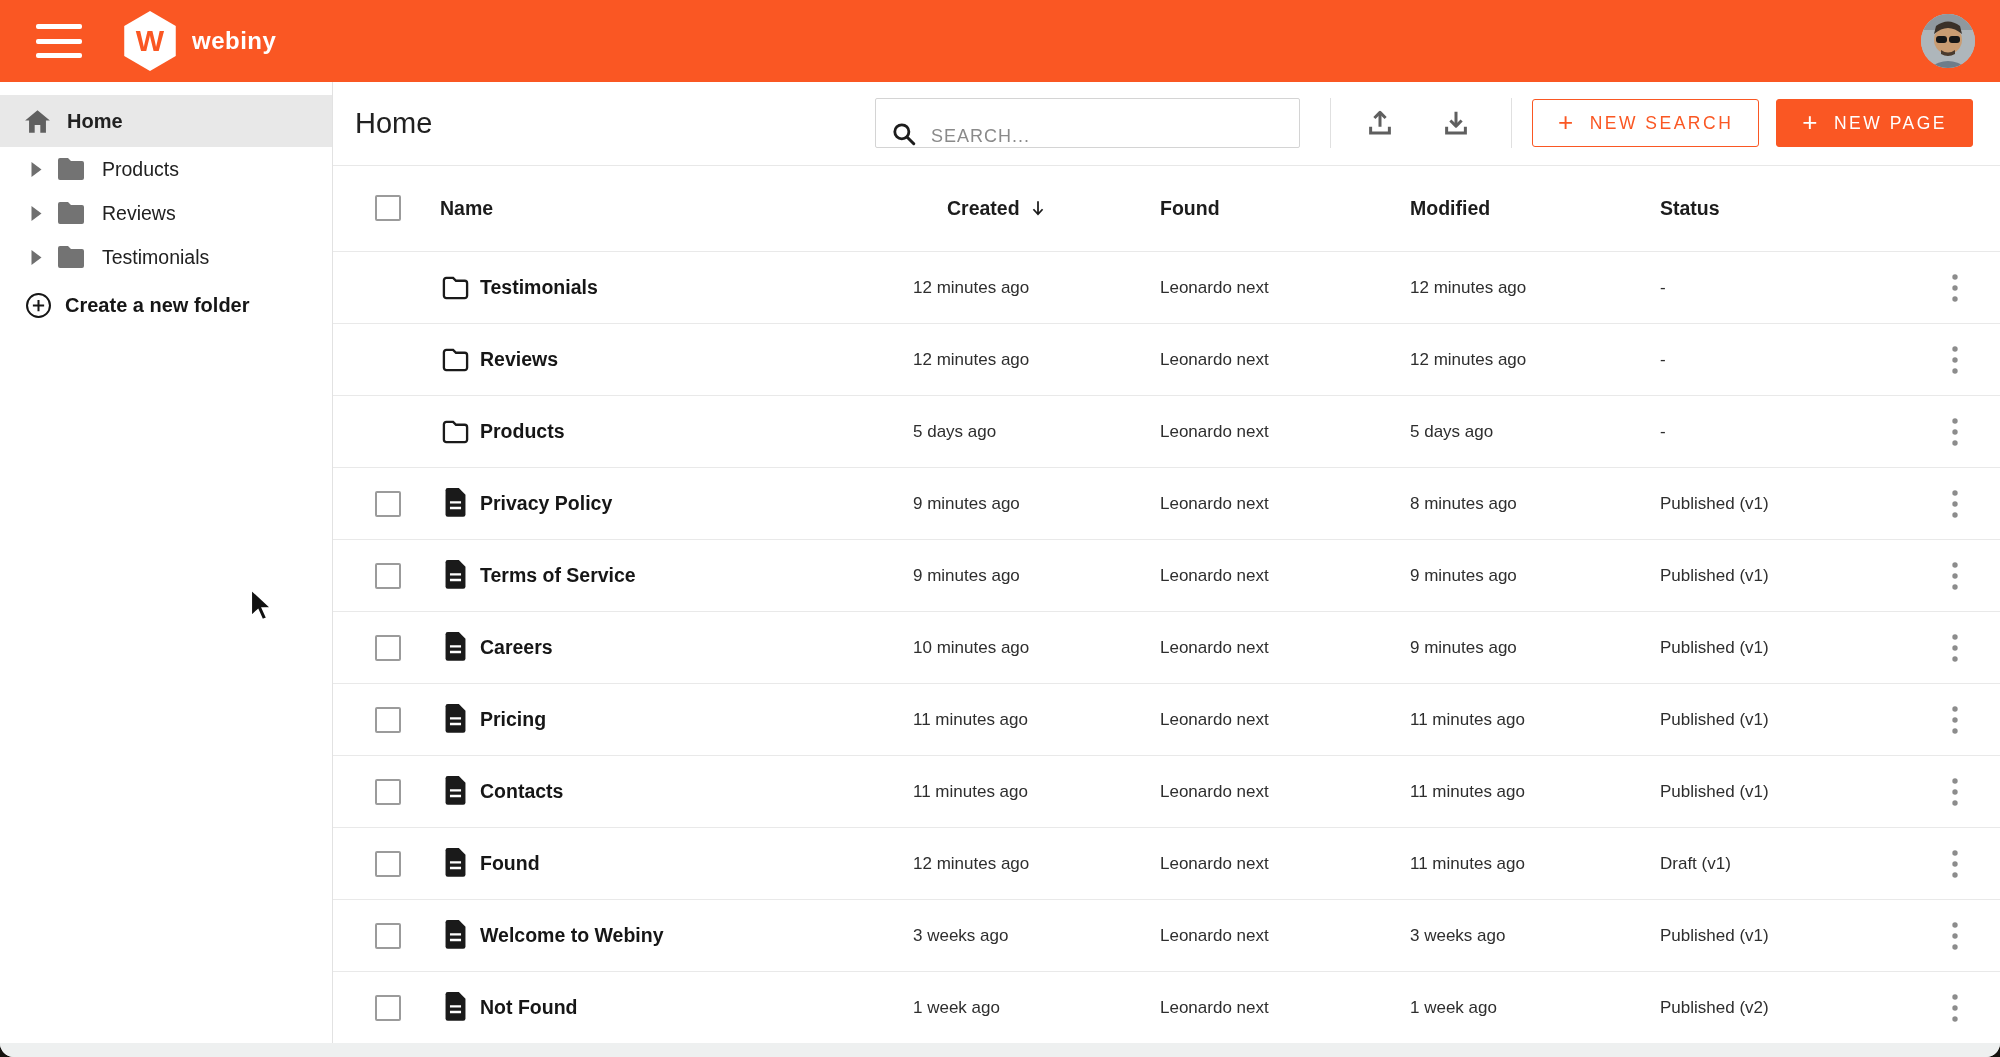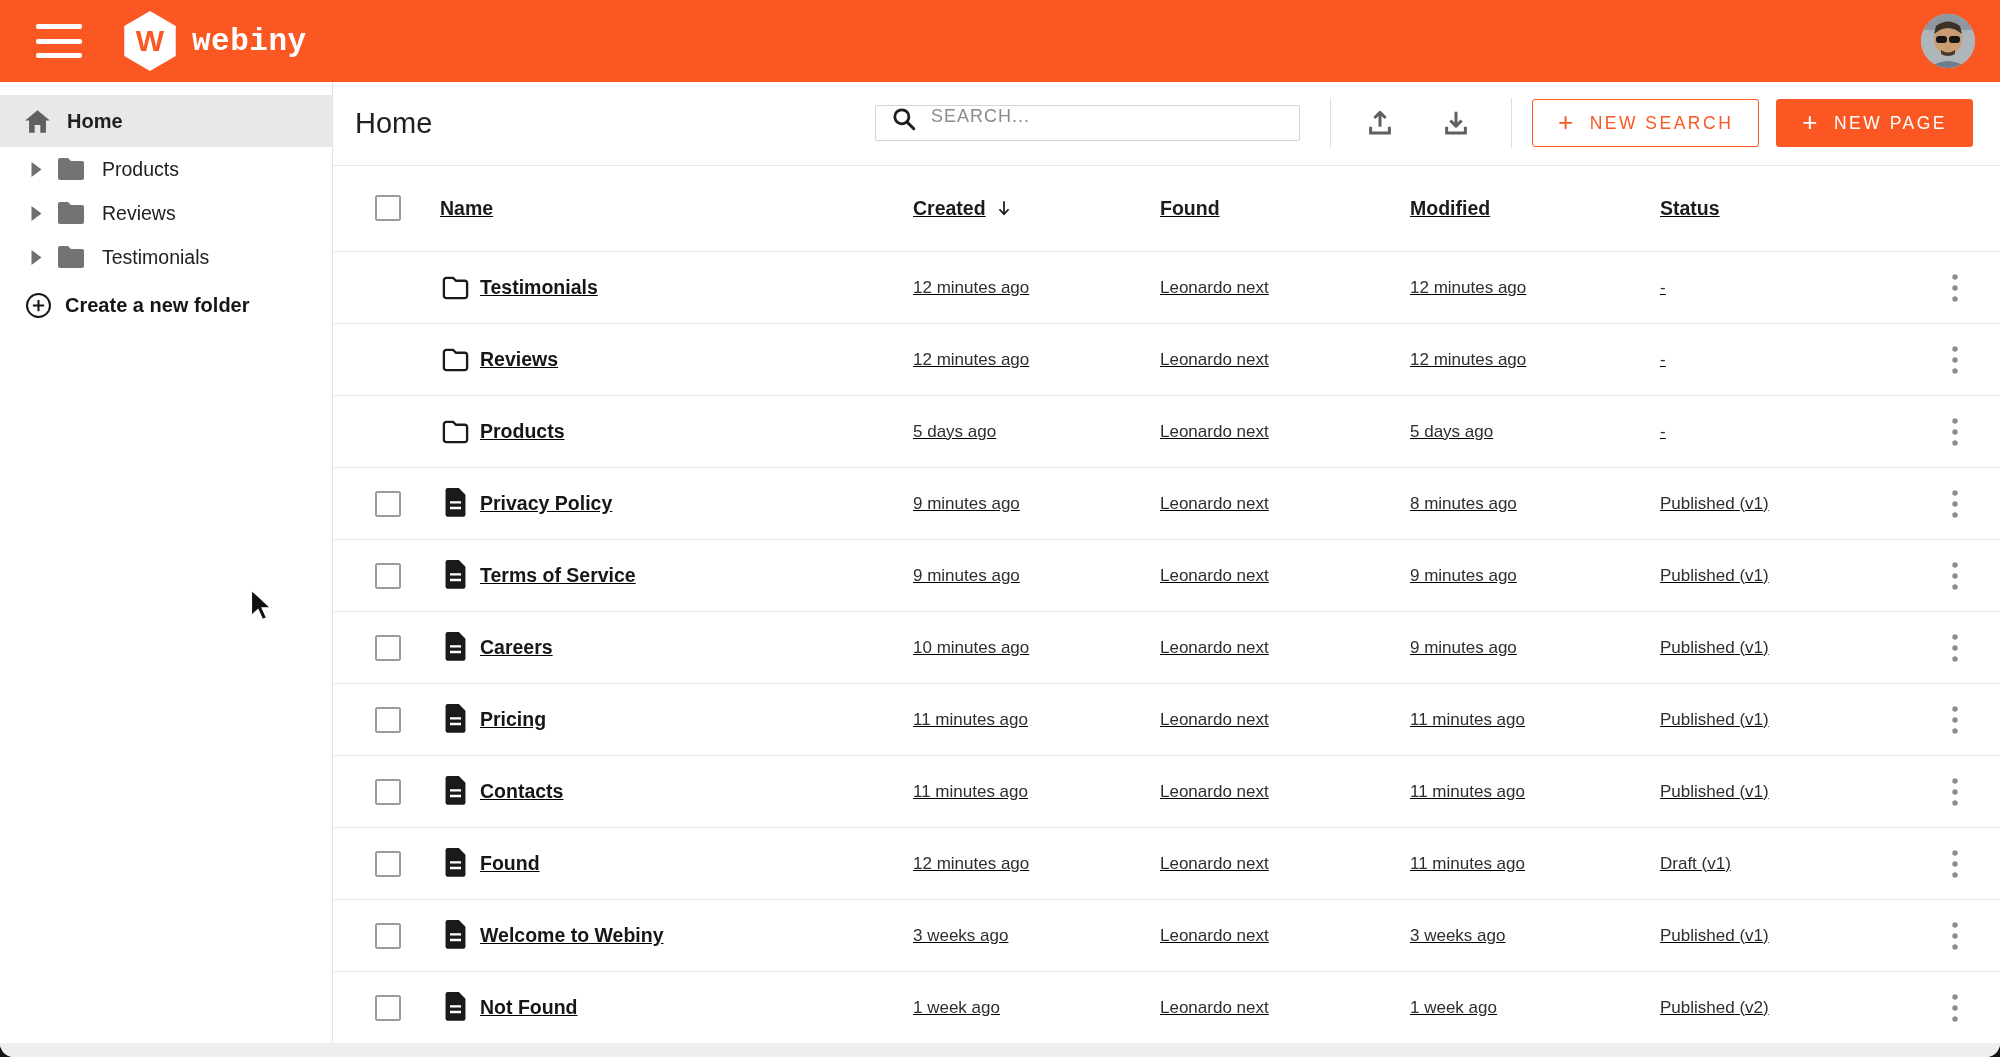--- a/index.html
+++ b/index.html
@@ -6,57 +6,57 @@
   html,body { width:2000px; height:1057px; background:#15120f; font-family:"Liberation Sans","DejaVu Sans",sans-serif; }
   .window { width:2000px; height:1057px; border-radius:0 0 14px 14px; overflow:hidden; position:relative; background:#eef0f0; }
 
   
   .topbar { height:82px; background:#fa5723; display:flex; align-items:center; padding:0 25px 0 36px; position:relative; }
   .hamburger { width:46px; height:34px; display:flex; flex-direction:column; justify-content:space-between; cursor:pointer; }
   .hamburger span { display:block; height:5px; background:#fff; border-radius:2px; }
   .logo { display:flex; align-items:center; margin-left:40px; gap:14px; }
   .hex { width:56px; height:60px; background:#fff; clip-path:polygon(50% 0%,96% 25%,96% 75%,50% 100%,4% 75%,4% 25%); display:flex; align-items:center; justify-content:center; }
   .hex b { color:#fa5723; font-size:30px; font-weight:700; }
-  .wordmark { color:#fff; font-size:31px; font-weight:700; letter-spacing:.5px;font-family:Liberation Mono, monospace; }
+  .wordmark { color:#fff; font-size:24px; font-weight:700; letter-spacing:.5px; }
   .avatar { margin-left:auto; width:54px; height:54px; border-radius:50%; overflow:hidden; background:#b9c0c6; cursor:pointer; }
 
   
   .app-body { display:flex; height:961px; background:#fff; }
   .sidebar { width:333px; background:#fff; border-right:1px solid #e2e2e2; padding-top:13px; flex:none; }
   .side-home { height:52px; display:flex; align-items:center; gap:16px; padding-left:24px; background:#e8e8e8; cursor:pointer; }
   .side-home .label { font-size:20px; font-weight:700; color:#212121; }
   .side-folder { height:44px; display:flex; align-items:center; padding-left:30px; cursor:pointer; }
   .side-folder .caret { width:26px; display:flex; }
   .side-folder .f-icon { margin-right:16px; display:flex; }
   .side-folder .label { font-size:19.5px; color:#212121; }
   .side-create { height:44px; margin-top:4px; display:flex; align-items:center; gap:13px; padding-left:25px; cursor:pointer;text-align:center; }
   .side-create .label { font-size:20px; font-weight:700; color:#161616; }
 
   .main { flex:1; display:flex; flex-direction:column; min-width:0; }
 
   
   .toolbar { height:84px; display:flex; align-items:center; padding:0 27px 0 22px; border-bottom:1px solid #e8e8e8; }
   .page-title { font-size:29px; font-weight:400; color:#212121; }
   .toolbar-right { margin-left:auto; display:flex; align-items:center; }
-  .searchbox { width:425px; height:36px; border:1px solid #d4d4d4; border-radius:2px; display:flex; align-items:flex-start; padding:0 14px 0 15px; gap:14px; background:#fff; }
+  .searchbox { width:425px; height:50px; border:1px solid #d4d4d4; border-radius:2px; display:flex; align-items:flex-end; padding:0 14px 0 15px; gap:14px; background:#fff; }
   .searchbox input { border:none; outline:none; flex:1; font-size:18px; letter-spacing:1px; color:#424242; font-family:inherit; background:transparent; }
   .searchbox input::placeholder { color:#8a8a8a; }
   .vdiv { width:1px; height:50px; background:#e0e0e0; }
   .icon-btn { background:none; border:none; cursor:pointer; display:flex; align-items:center; justify-content:center; padding:6px; }
   .gap30 { width:30px; } .gap28 { width:28px; } .gap34 { width:34px; } .gap20 { width:20px; }
   .btn { height:48px; border-radius:3px; font-family:inherit; font-size:17.5px; letter-spacing:2.5px; display:flex; align-items:center; padding:0 25px; cursor:pointer; }
   .btn .plus { font-size:26px; font-weight:300; margin-right:14px; line-height:1; transform:translateY(-1px); }
   .btn-outline { background:#fff; border:1px solid #fa5723; color:#fa5723; margin-right:17px; }
   .btn-solid { background:#fa5723; border:1px solid #fa5723; color:#fff; }
 
   
-  .grid-cols { display:grid; grid-template-columns:107px 473px 247px 250px 250px 250px 1fr; align-items:center;text-decoration:underline; }
+  .grid-cols { display:grid; grid-template-columns:107px 473px 247px 250px 250px 250px 1fr; align-items:center; }
   .thead { height:86px; }
   .thead .hlabel { font-size:19.5px; font-weight:700; color:#1c1c1c; cursor:pointer; }
-  .hl-created { display:flex; align-items:center; gap:8px; }
+  .hl-created { display:flex; align-items:center; gap:8px;margin-left:34px; }
   .checkbox { width:26px; height:26px; border:2px solid #9b9b9b; border-radius:2px; background:#fff; margin-left:42px; cursor:pointer; display:block; }
   .trow { height:72px; border-top:1px solid #e9e9e9; cursor:pointer; background:#fff; }
   .trow .c-name { display:flex; align-items:center; }
   .trow .icon { width:30px; display:flex; justify-content:center; margin-right:10px; }
   .rowname { font-size:19.5px; font-weight:700; color:#161616; }
   .cell-text { font-size:17px; color:#2e2e2e; }
   .c-menu { display:flex; justify-content:center; }
   .kebab { padding:6px 10px; cursor:pointer; display:flex; }
   .is-folder .checkbox { visibility:hidden; }
 

